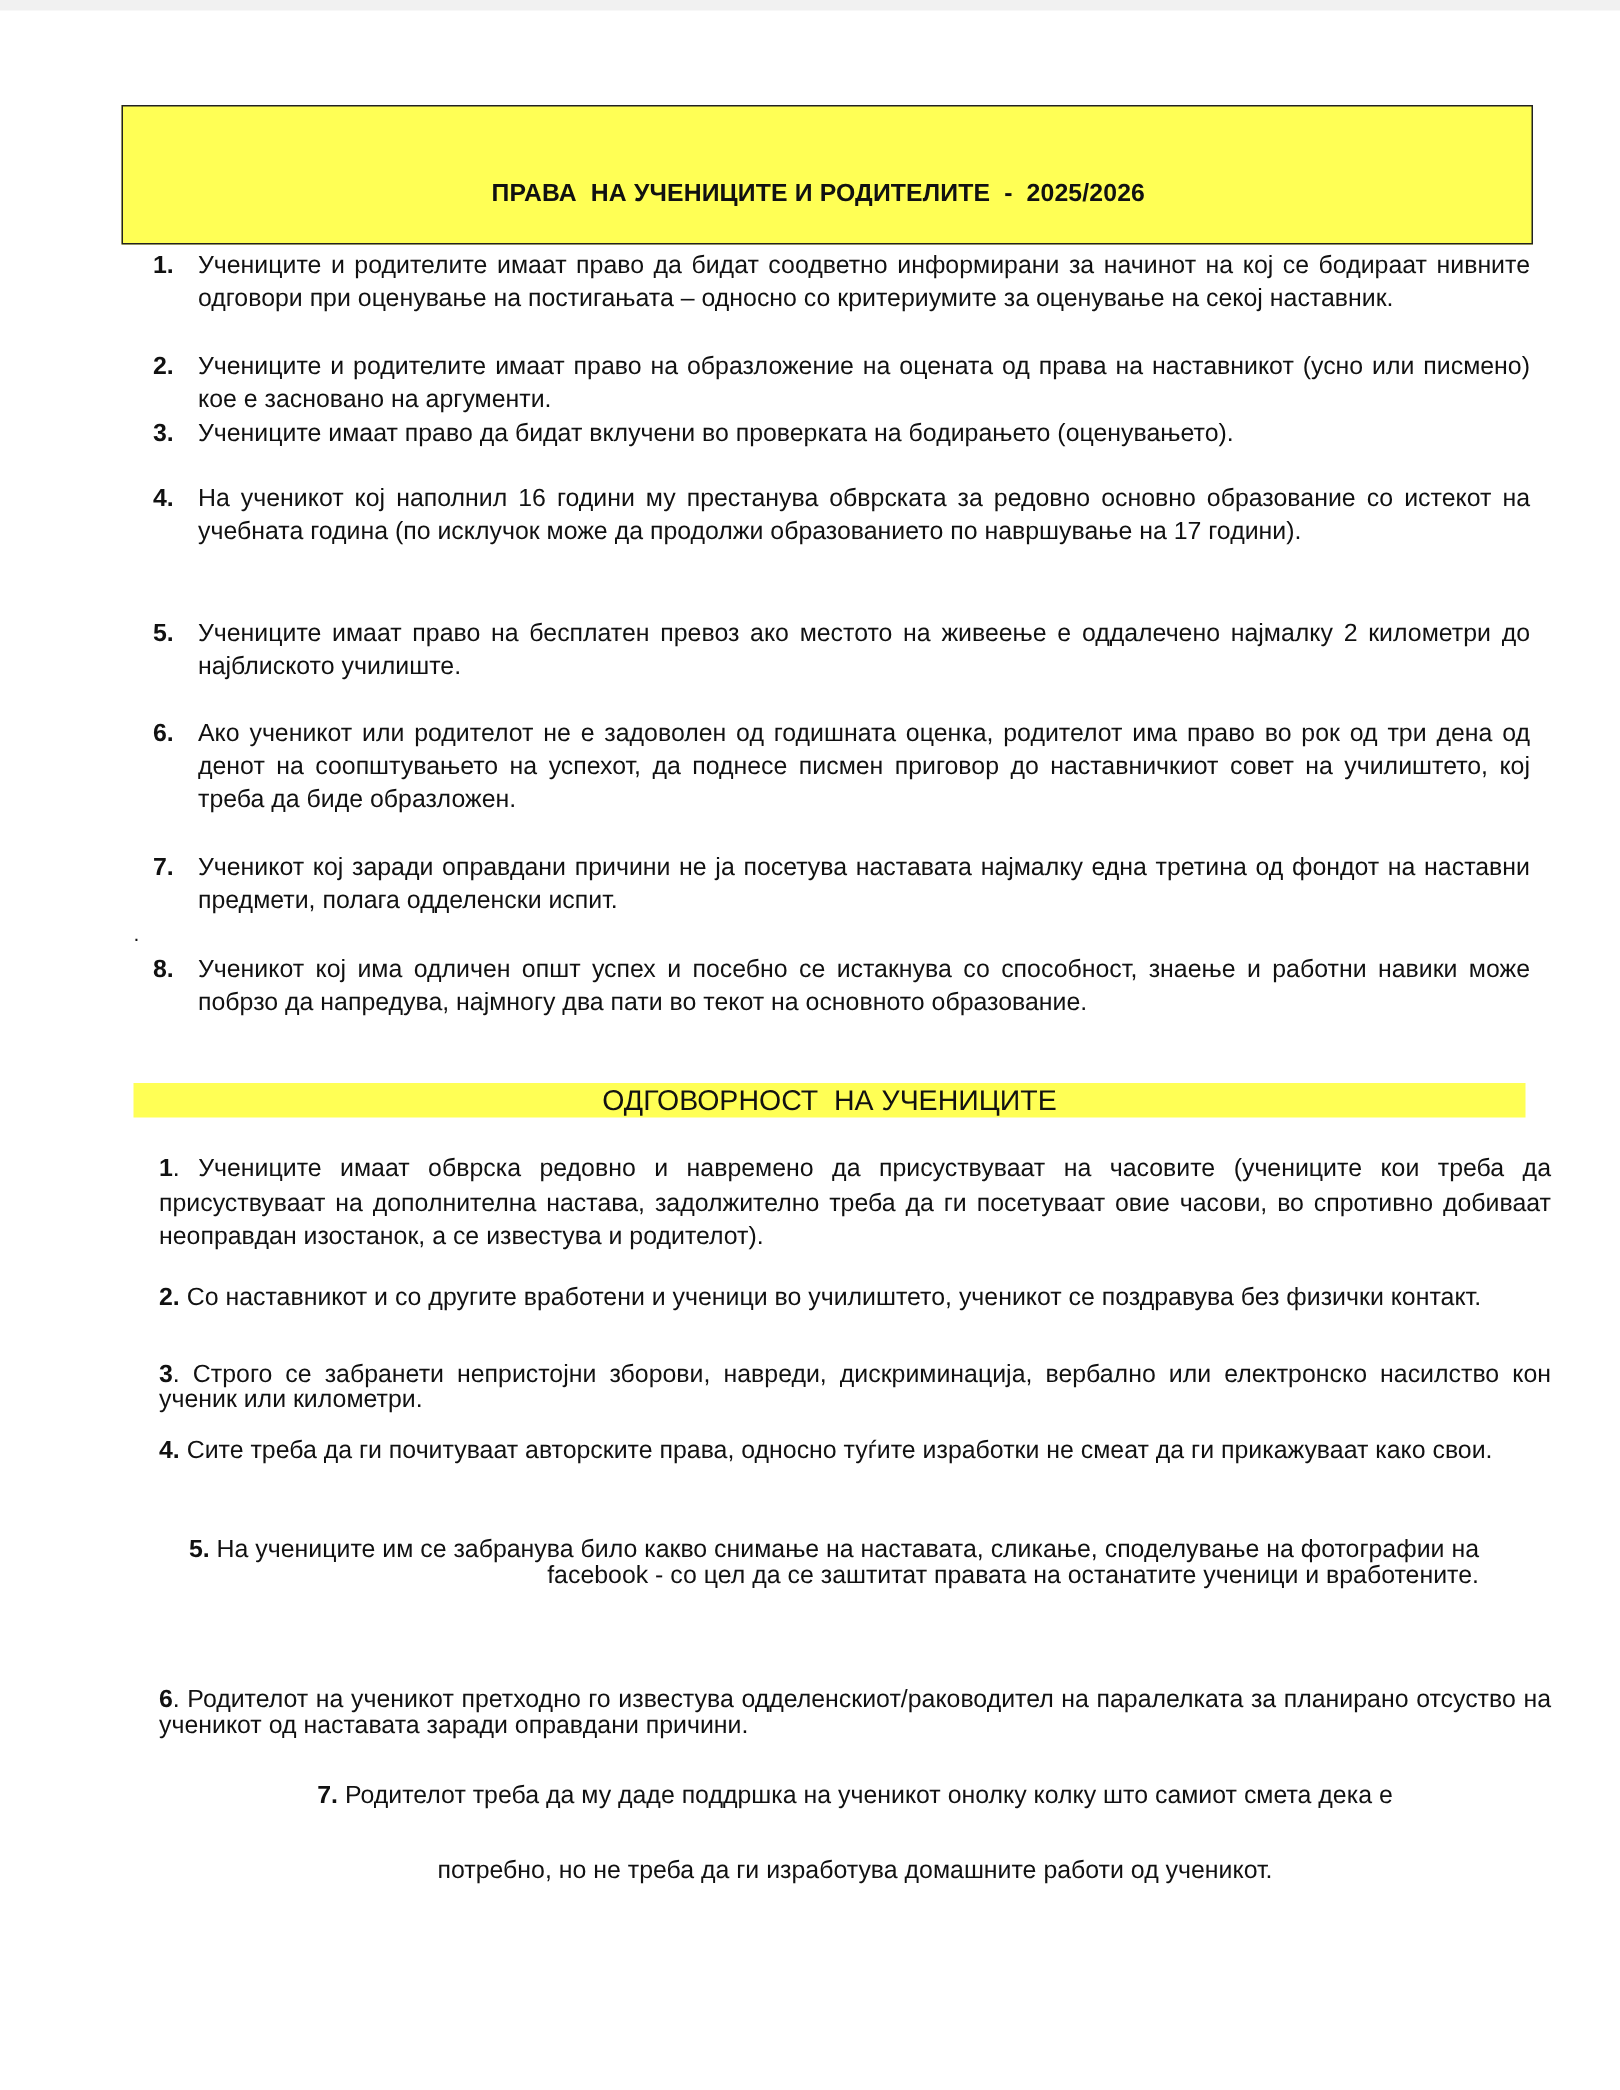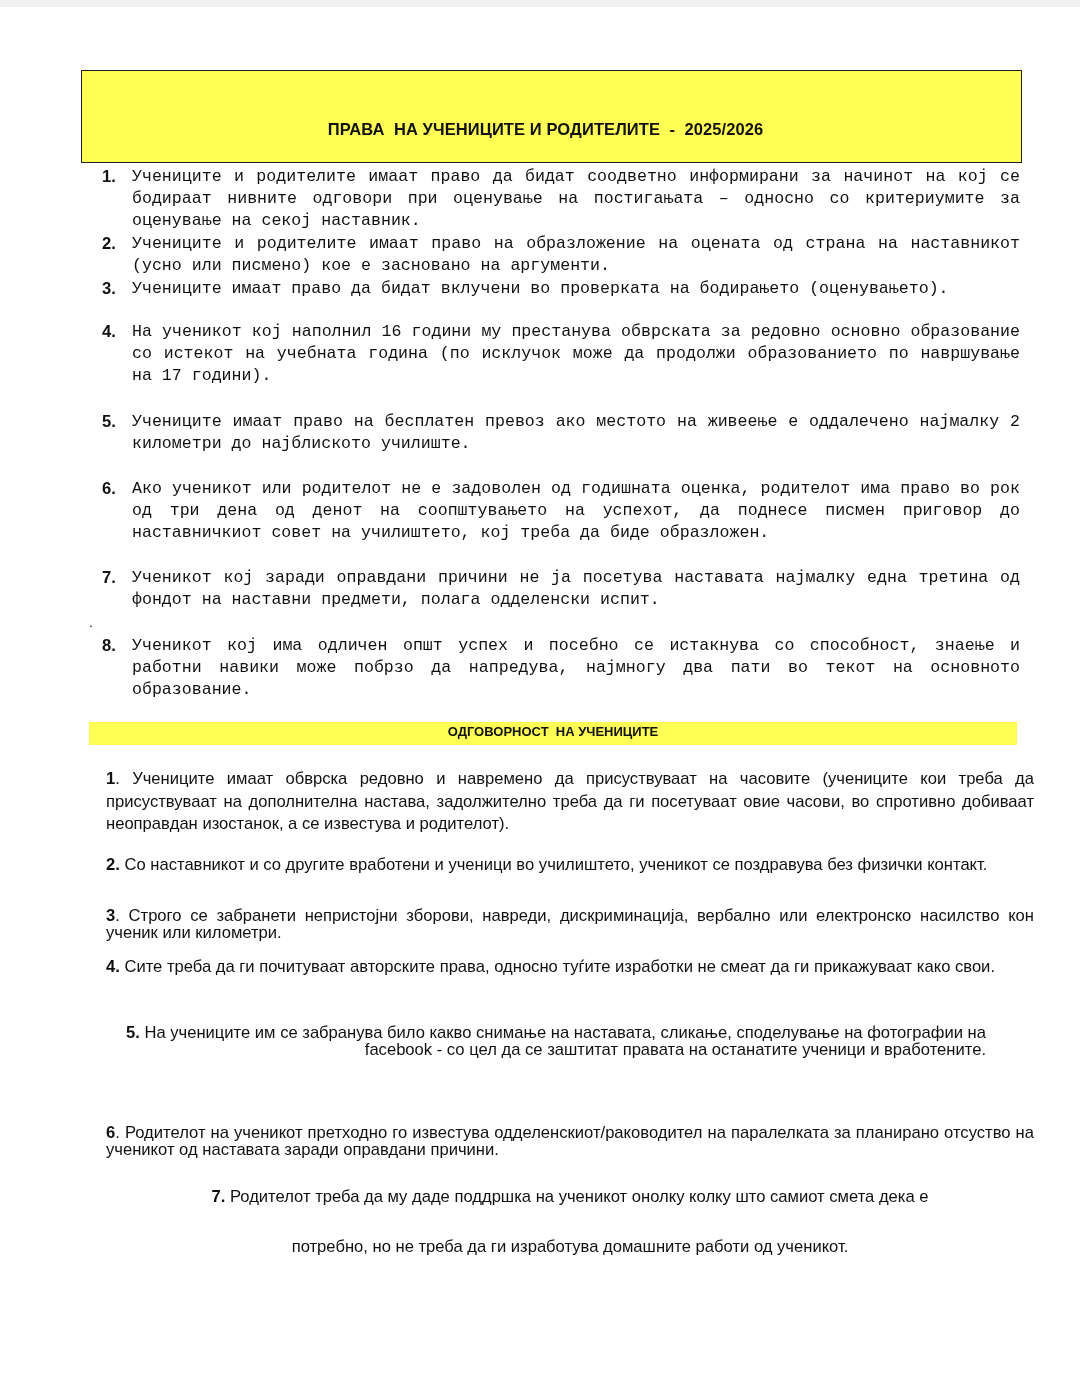--- a/index.html
+++ b/index.html
@@ -31,30 +31,30 @@
     .rights {
       position: absolute; left: 95px; width: 925px;
       font-size: 16.6px; line-height: 22.2px;
     }
     .rights .item { position: absolute; left: 0; width: 925px; }
     .rights .num {
       position: absolute; left: 7px; top: 0;
       font-weight: bold;
     }
     .rights .txt {
-      margin-left: 37px; text-align: justify; display: block; font-family: Liberation Mono, monospace;
+      margin-left: 37px; text-align: justify; display: block;
     }
     .dot-mark { position: absolute; left: 89px; top: 614px; font-size: 14px; }
     .resp-bar {
       position: absolute; left: 89px; top: 722px; width: 928px; height: 23px;
       background: #ffff55;
     }
     .resp-title {
       position: absolute; left: 0; right: 0; top: 2px;
-      text-align: center; font-weight: bold; font-size: 13px;
+      text-align: center; font-weight: normal; font-size: 19px;
       white-space: pre;
     }
     .resp-item {
       position: absolute; left: 89px; width: 928px;
       font-size: 16.6px; text-align: justify; margin-left: 17px;
     }
     .resp-item .n { font-weight: bold; }
     .lh22 { line-height: 22.5px; }
     .lh17 { line-height: 17px; }
   </style>
@@ -67,21 +67,21 @@
   <div class="title-text">ПРАВА  НА УЧЕНИЦИТЕ И РОДИТЕЛИТЕ  -  2025/2026</div>
 </div>
 
 <div class="rights">
   <div class="item" style="top:166px">
     <span class="num">1.</span>
     <span class="txt">Учениците и родителите имаат право да бидат соодветно информирани за начинот на кој се бодираат нивните одговори при оценување на постигањата – односно со критериумите за оценување на секој наставник.</span>
   </div>
   <div class="item" style="top:233px">
     <span class="num">2.</span>
-    <span class="txt">Учениците и родителите имаат право на образложение на оцената од страна на наставникот (усно или писмено) кое е засновано на аргументи.</span>
+    <span class="txt">Учениците и родителите имаат право на образложение на оцената од права на наставникот (усно или писмено) кое е засновано на аргументи.</span>
   </div>
   <div class="item" style="top:278px">
     <span class="num">3.</span>
     <span class="txt">Учениците имаат право да бидат вклучени во проверката на бодирањето (оценувањето).</span>
   </div>
   <div class="item" style="top:321px">
     <span class="num">4.</span>
     <span class="txt">На ученикот кој наполнил 16 години му престанува обврската за редовно основно образование со истекот на учебната година (по исклучок може да продолжи образованието по навршување на 17 години).</span>
   </div>
   <div class="item" style="top:411px">

